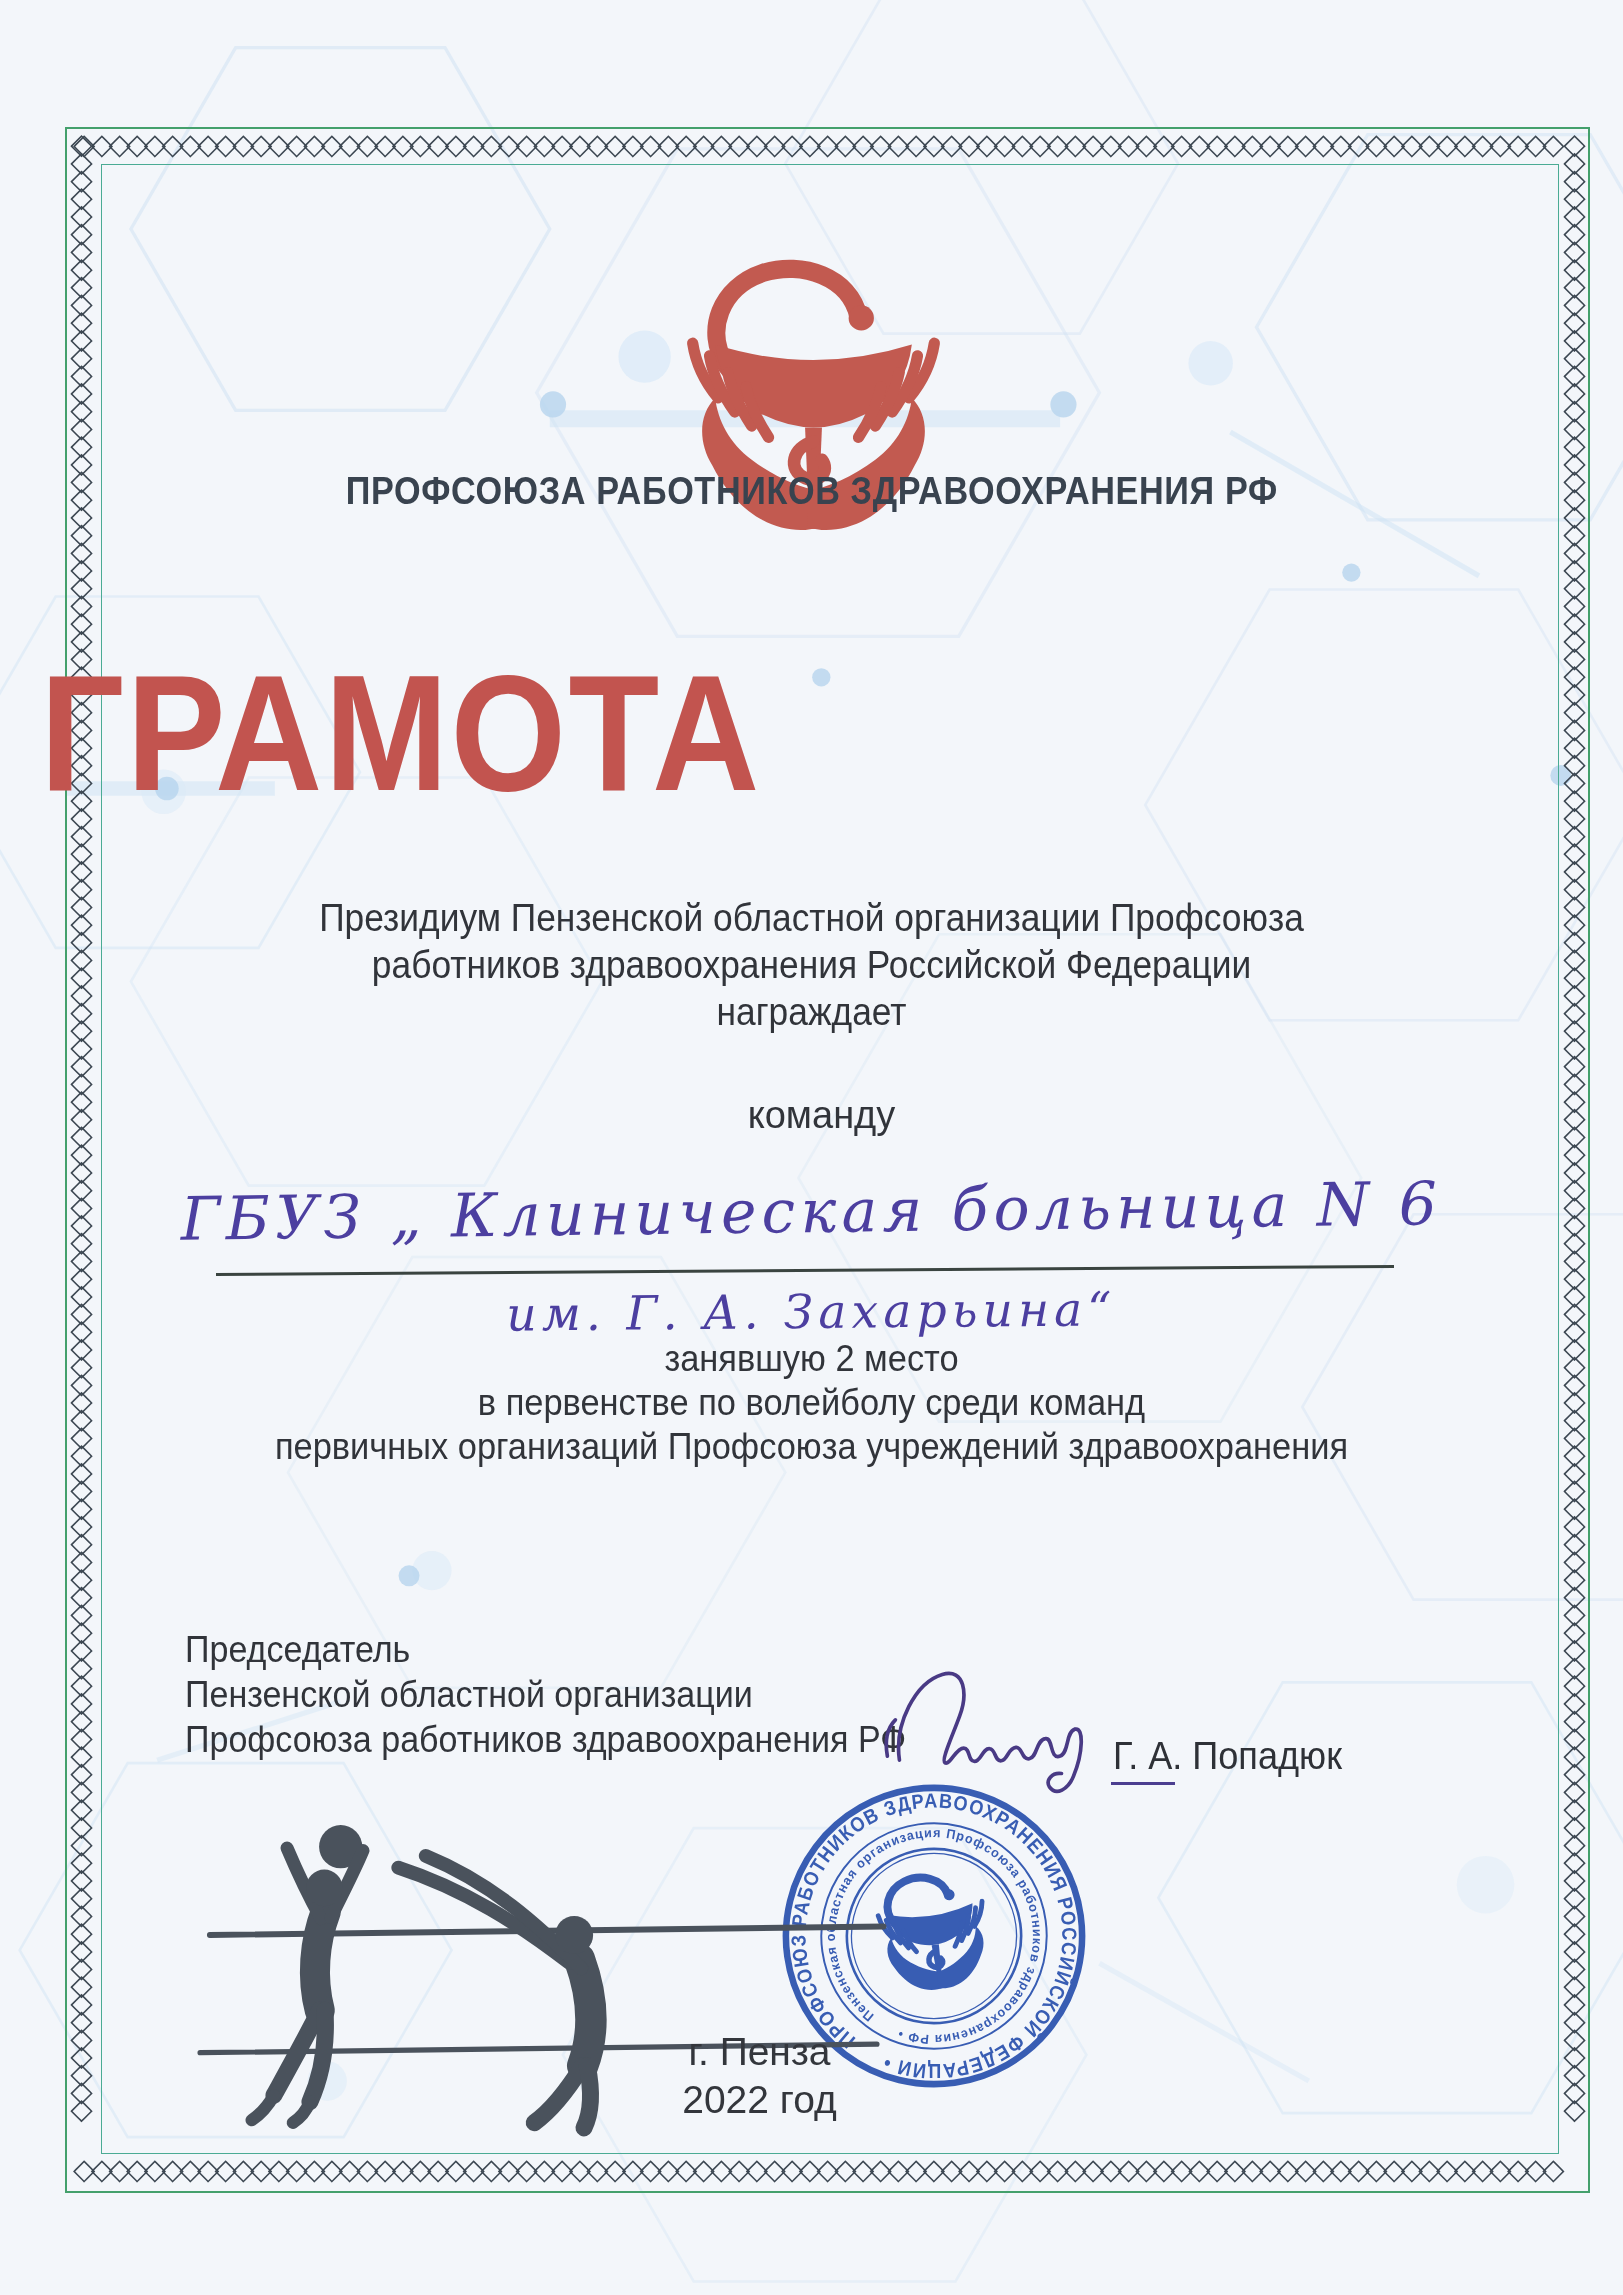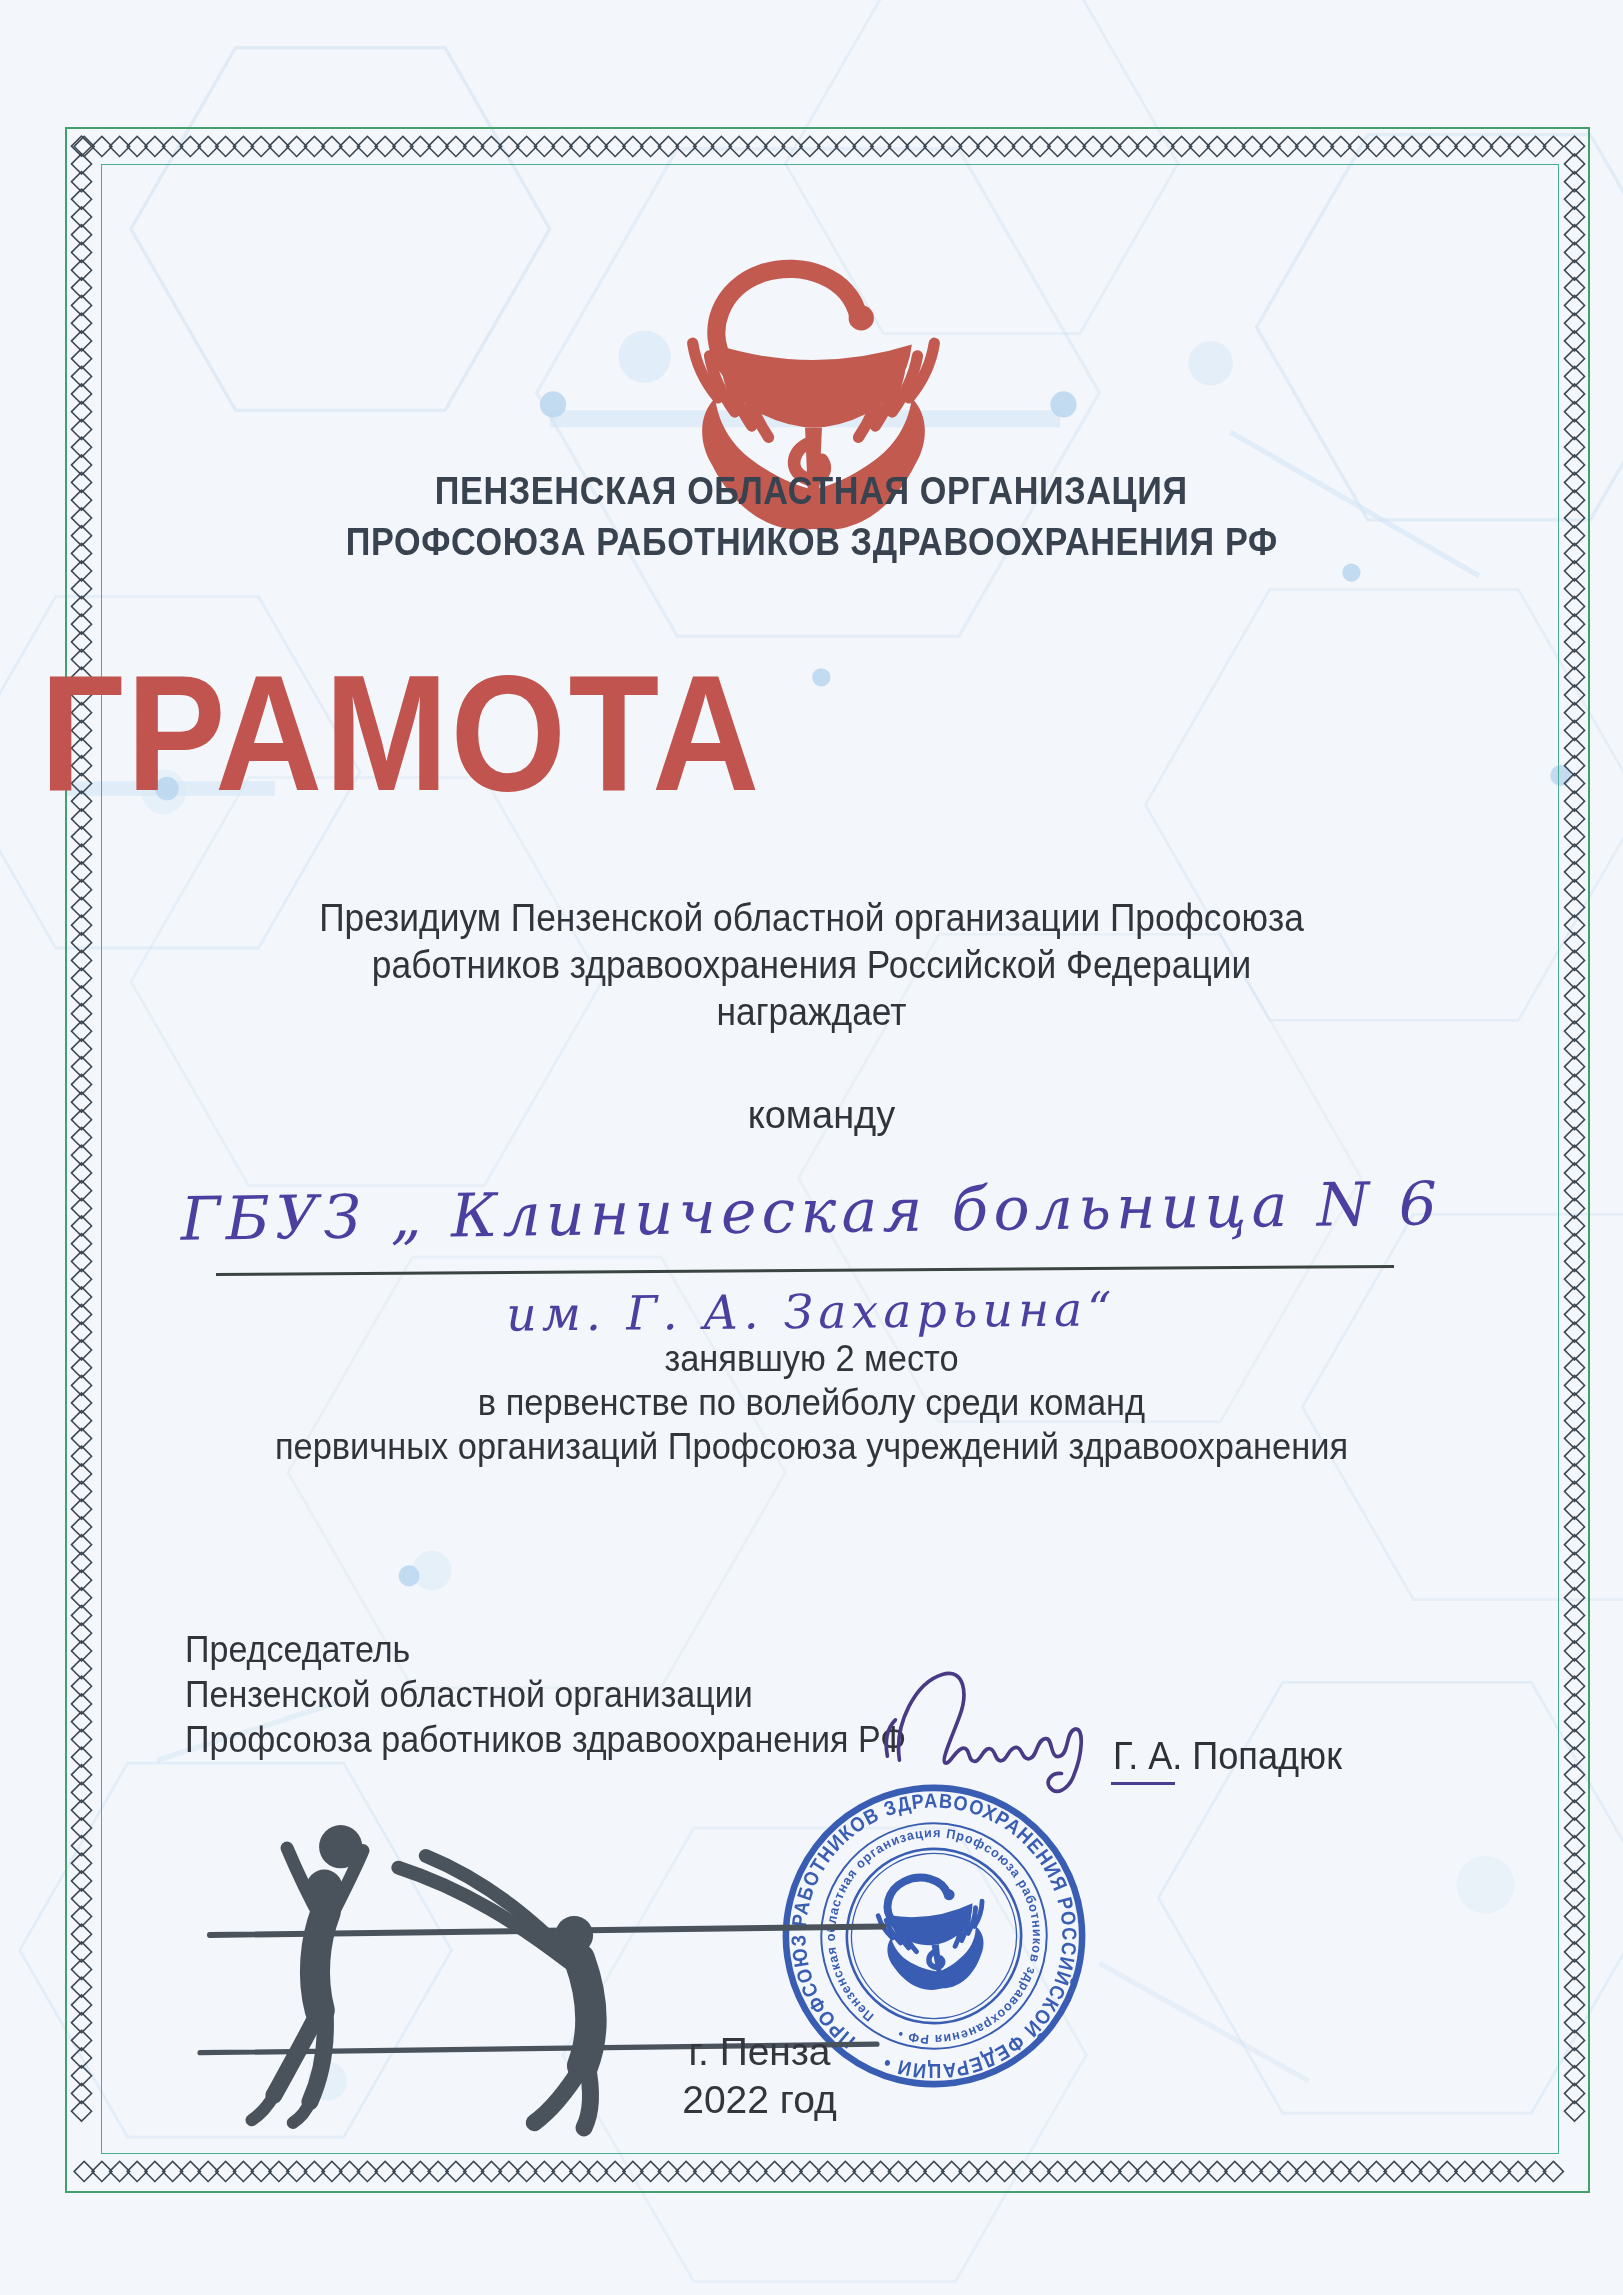--- a/index.html
+++ b/index.html
@@ -116,21 +116,20 @@
   <div class="band" style="left:73px;top:2157px;width:1515px;">◇◇◇◇◇◇◇◇◇◇◇◇◇◇◇◇◇◇◇◇◇◇◇◇◇◇◇◇◇◇◇◇◇◇◇◇◇◇◇◇◇◇◇◇◇◇◇◇◇◇◇◇◇◇◇◇◇◇◇◇◇◇◇◇◇◇◇◇◇◇◇◇◇◇◇◇◇◇◇◇◇◇◇◇</div>
   <div class="band band-v" style="left:96px;top:135px;width:2021px;">◇◇◇◇◇◇◇◇◇◇◇◇◇◇◇◇◇◇◇◇◇◇◇◇◇◇◇◇◇◇◇◇◇◇◇◇◇◇◇◇◇◇◇◇◇◇◇◇◇◇◇◇◇◇◇◇◇◇◇◇◇◇◇◇◇◇◇◇◇◇◇◇◇◇◇◇◇◇◇◇◇◇◇◇◇◇◇◇◇◇◇◇◇◇◇◇◇◇◇◇◇◇◇◇◇◇◇◇◇◇◇◇</div>
   <div class="band band-v" style="left:1589px;top:135px;width:2021px;">◇◇◇◇◇◇◇◇◇◇◇◇◇◇◇◇◇◇◇◇◇◇◇◇◇◇◇◇◇◇◇◇◇◇◇◇◇◇◇◇◇◇◇◇◇◇◇◇◇◇◇◇◇◇◇◇◇◇◇◇◇◇◇◇◇◇◇◇◇◇◇◇◇◇◇◇◇◇◇◇◇◇◇◇◇◇◇◇◇◇◇◇◇◇◇◇◇◇◇◇◇◇◇◇◇◇◇◇◇◇◇◇</div>
   <div class="inner-line"></div>
 
   <svg class="abs" style="left:673px;top:257px;color:#c25a50" width="281" height="296" viewBox="0 0 200 210">
     <use href="#emblem"></use>
   </svg>
 
   <div class="abs org-header">
-    <div><span class="cond">ПЕНЗЕНСКАЯ ОБЛАСТНАЯ ОРГАНИЗАЦИЯ</span></div>
     <div><span class="cond">ПРОФСОЮЗА РАБОТНИКОВ ЗДРАВООХРАНЕНИЯ РФ</span></div>
   </div>
 
   <div class="abs cert-title">
     <span class="cond">ГРАМОТА</span>
   </div>
 
   <div class="abs para">
     <div class="nowrap">Президиум Пензенской областной организации Профсоюза</div>
     <div class="nowrap">работников здравоохранения Российской Федерации</div>

